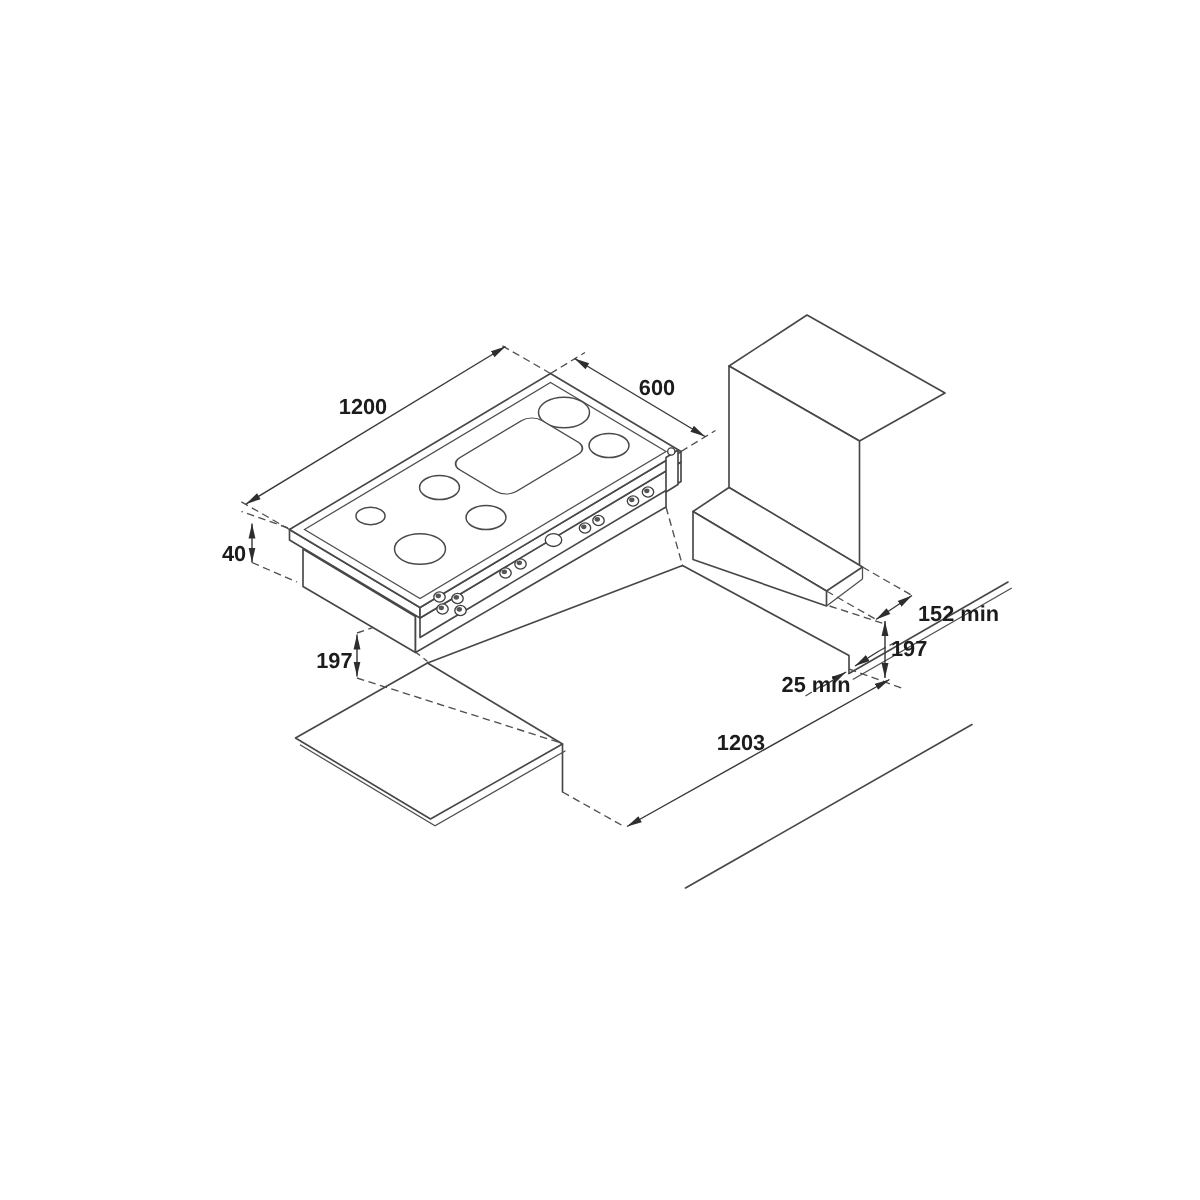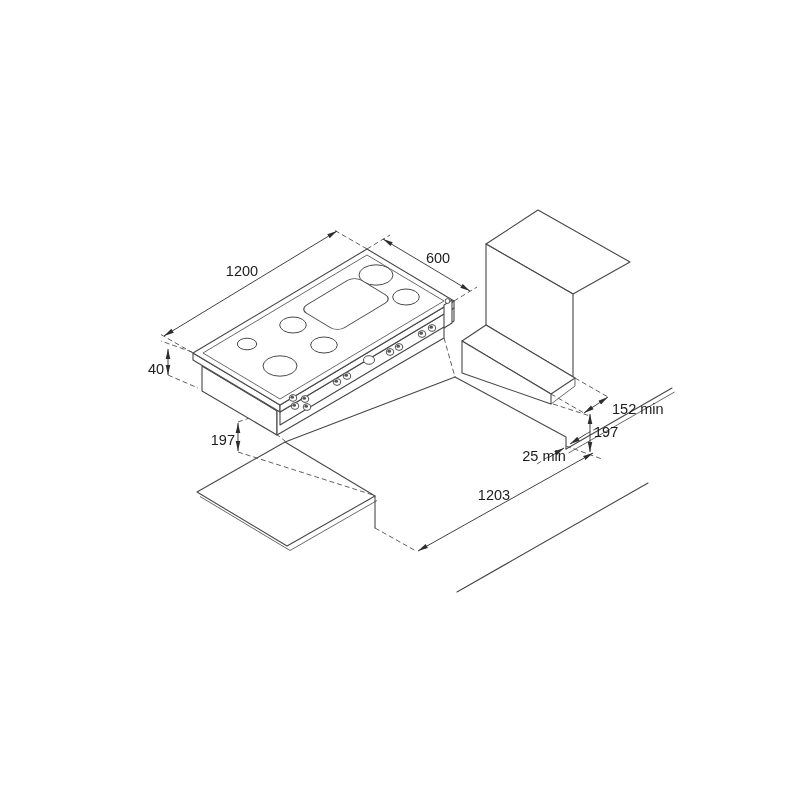--- a/index.html
+++ b/index.html
@@ -1,16 +1,16 @@
 <!DOCTYPE html>
 <html><head>
 <meta charset="utf-8">
 <style>
   html,body{margin:0;padding:0;background:#fff;}
-  .stage{width:800px;height:800px;background:#fff;position:relative;font-family:"Liberation Sans",sans-serif;}
+  .stage{width:800px;height:800px;background:#fff;position:relative;font-family:"Liberation Sans",sans-serif;font-weight:bold;}
   svg{display:block;}
   .struct{fill:#ffffff;stroke:#474747;stroke-width:1.1;stroke-linejoin:round;}
   .edge{fill:none;stroke:#474747;stroke-width:1.1;stroke-linejoin:round;stroke-linecap:round;}
   .thin{fill:none;stroke:#4f4f4f;stroke-width:0.85;}
   .dash{fill:none;stroke:#4f4f4f;stroke-width:0.9;stroke-dasharray:5 3;}
   .dim{fill:none;stroke:#383838;stroke-width:0.95;}
   .burner{fill:#ffffff;stroke:#4a4a4a;stroke-width:1;}
   .knob-cap{fill:#ffffff;stroke:#3f3f3f;stroke-width:0.9;}
   .knob-dot{fill:#565656;stroke:none;}
   .dimtext{font-family:"Liberation Sans",sans-serif;font-size:14.5px;fill:#1c1c1c;}

